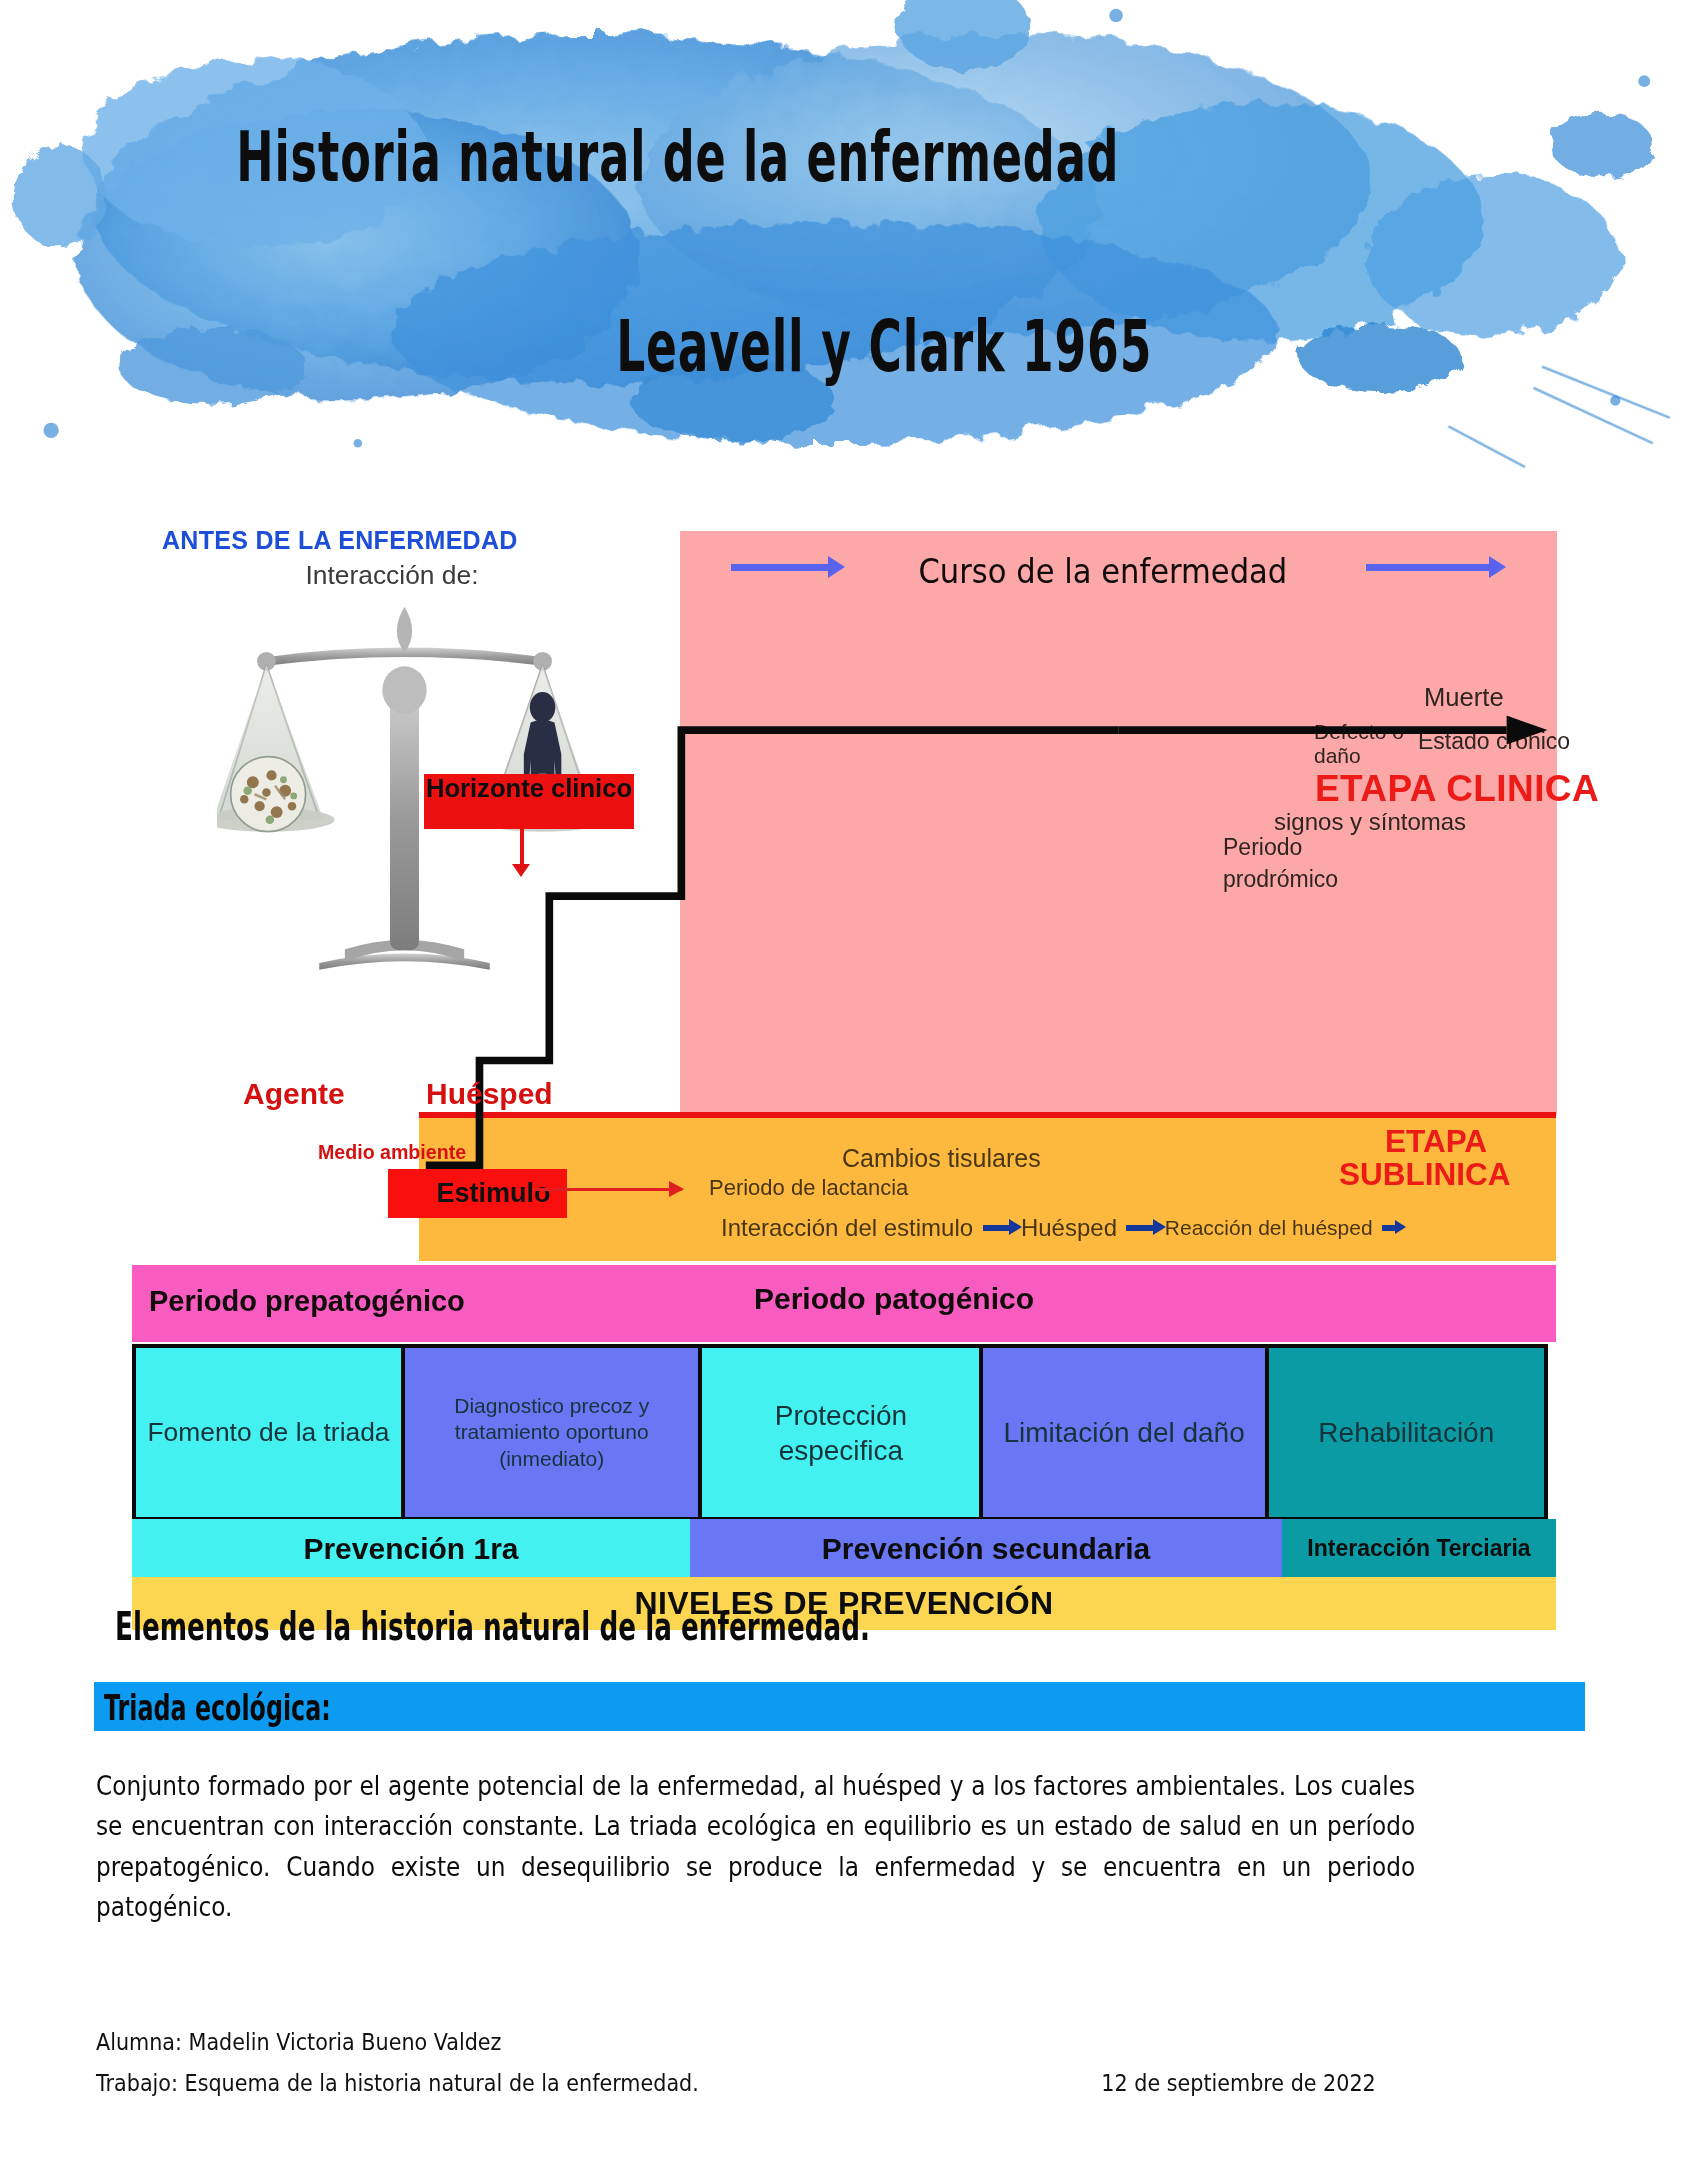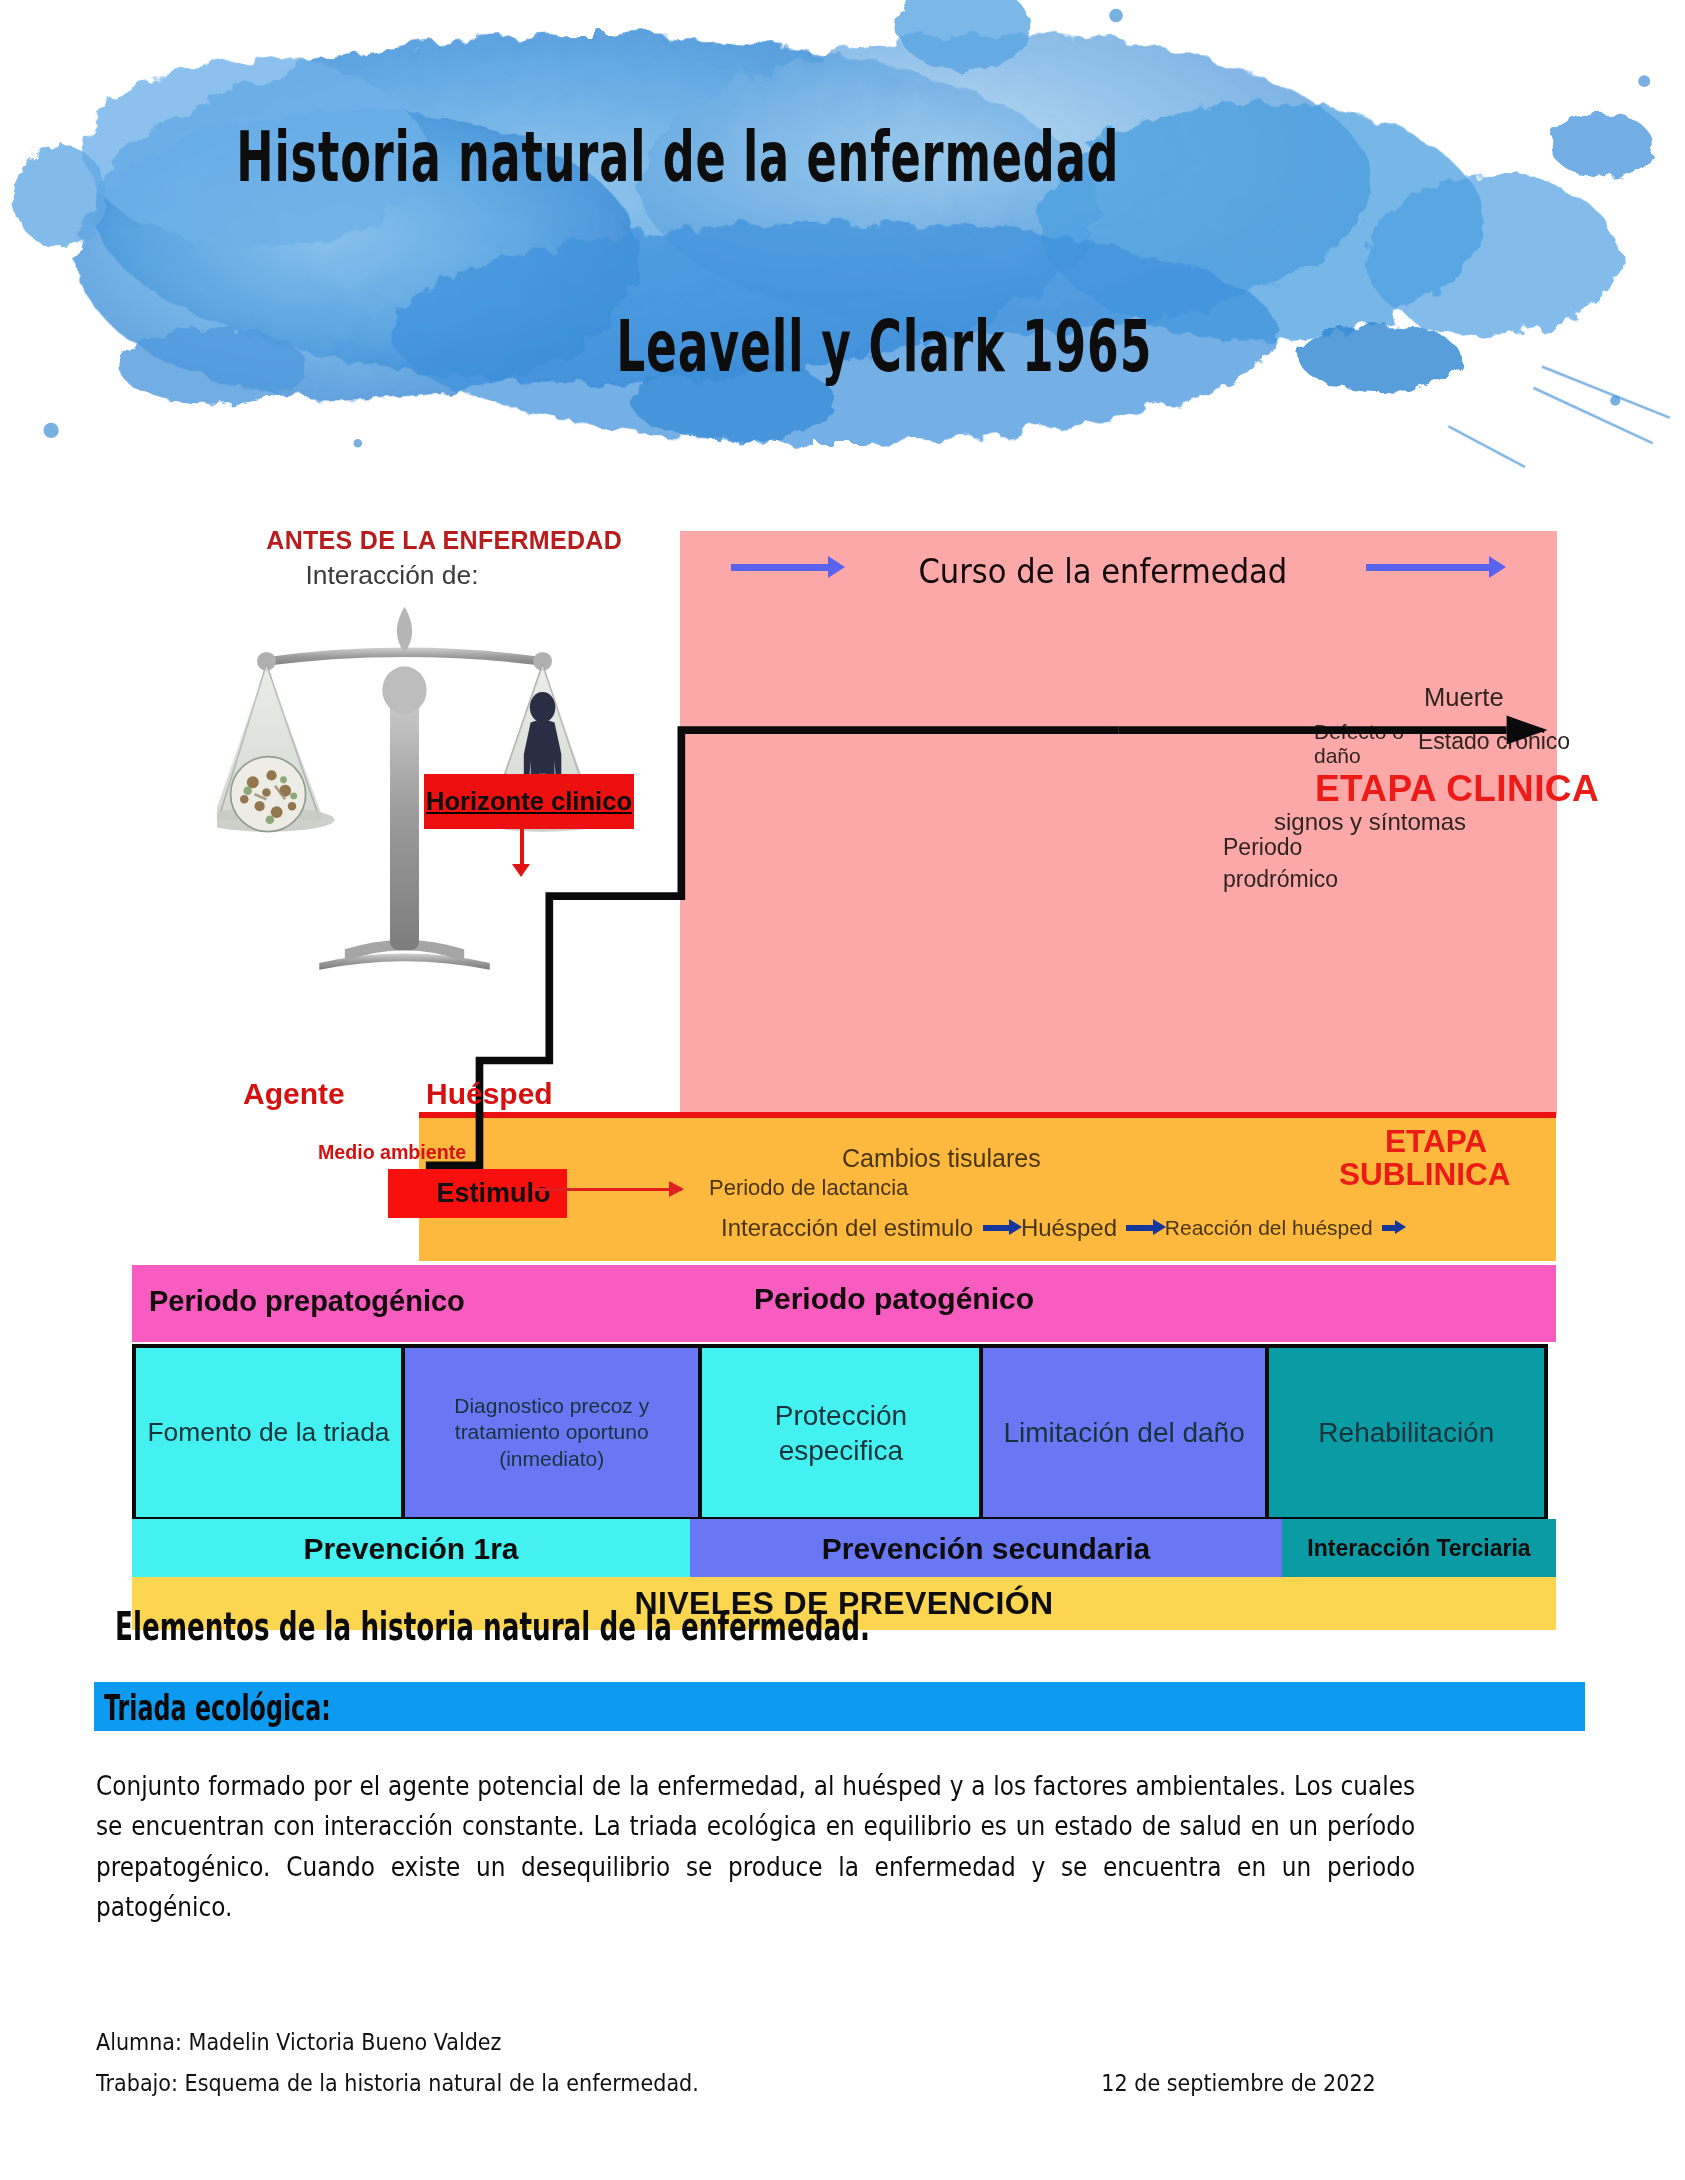--- a/index.html
+++ b/index.html
@@ -48,24 +48,24 @@
     top: 511px;
     width: 1424px;
     height: 1099px;
   }
 
   
   #antes-title {
     position: absolute;
     left: 30px; top: 14.5px;
     width: 460px;
-    text-align: right;
+    text-align: left;
     font-size: 25px;
     font-weight: bold;
-    color: #b91c1c;
+    color: #1d4ed8;
     letter-spacing: 0.3px;
   }
   #interaccion-sub {
     position: absolute;
     left: 30px; top: 49px;
     width: 460px;
     text-align: center;
     font-size: 26.4px;
     color: #3b3b3b;
     font-weight: 300;
@@ -171,21 +171,21 @@
     line-height: 1.4;
     white-space: normal; width: 128px;
   }
 
   
   #horizonte-box {
     position: absolute;
     left: 292px; top: 263px;
     width: 210px; height: 55px;
     background: #ec1010;
-    display: flex; align-items: center; justify-content: center; text-decoration: underline;
+    display: flex; justify-content: center;
   }
   #horizonte-box span {
     font-size: 25.6px; font-weight: bold; color: #0e0e0e;
     white-space: nowrap;
   }
   #horizonte-arrow {
     position: absolute;
     left: 388px; top: 318px;
     width: 4.3px; height: 36px;
     background: #e31212;

